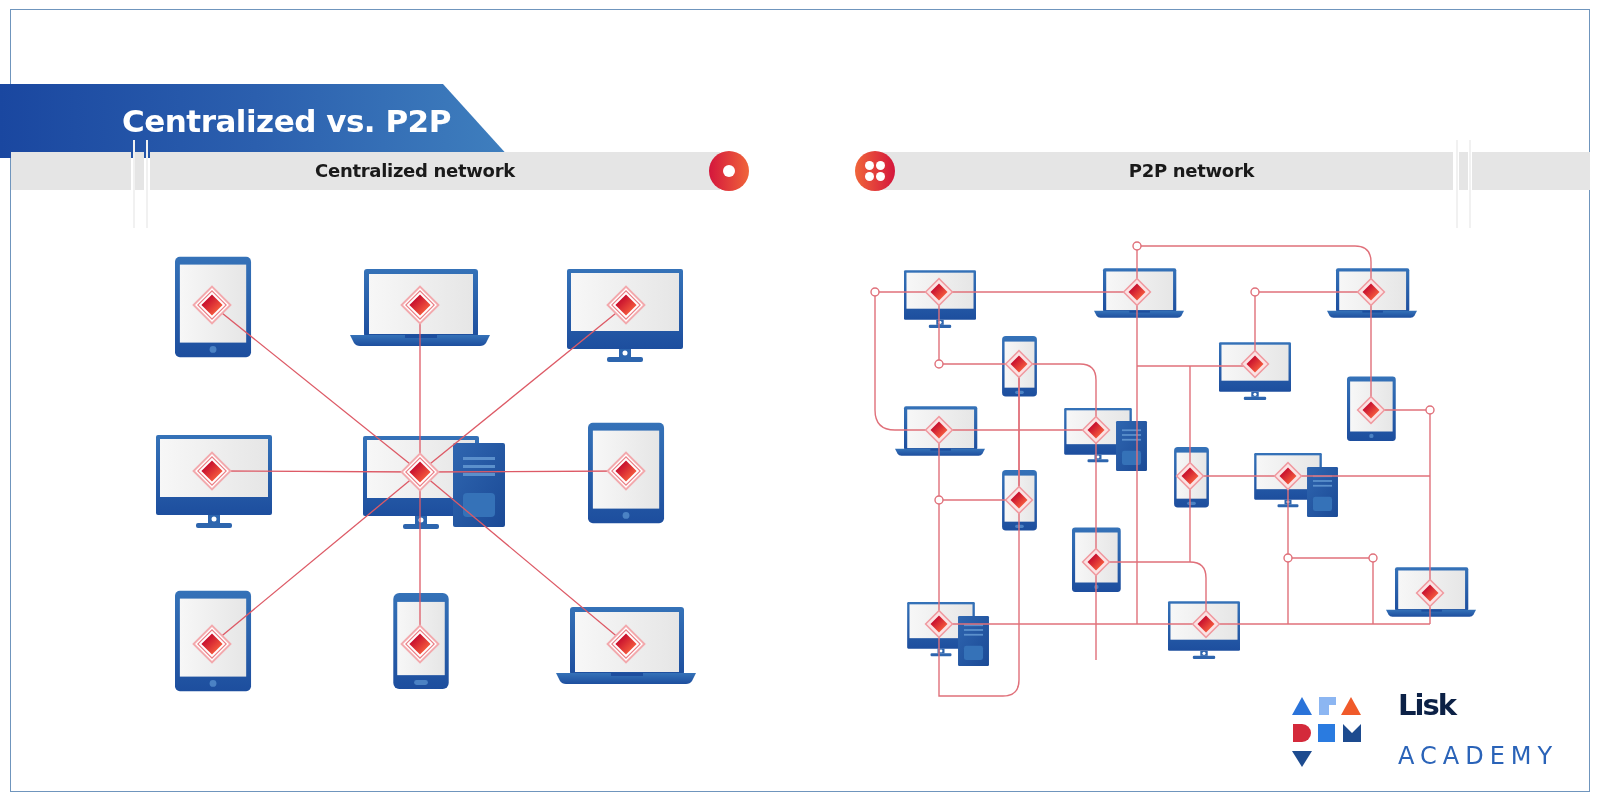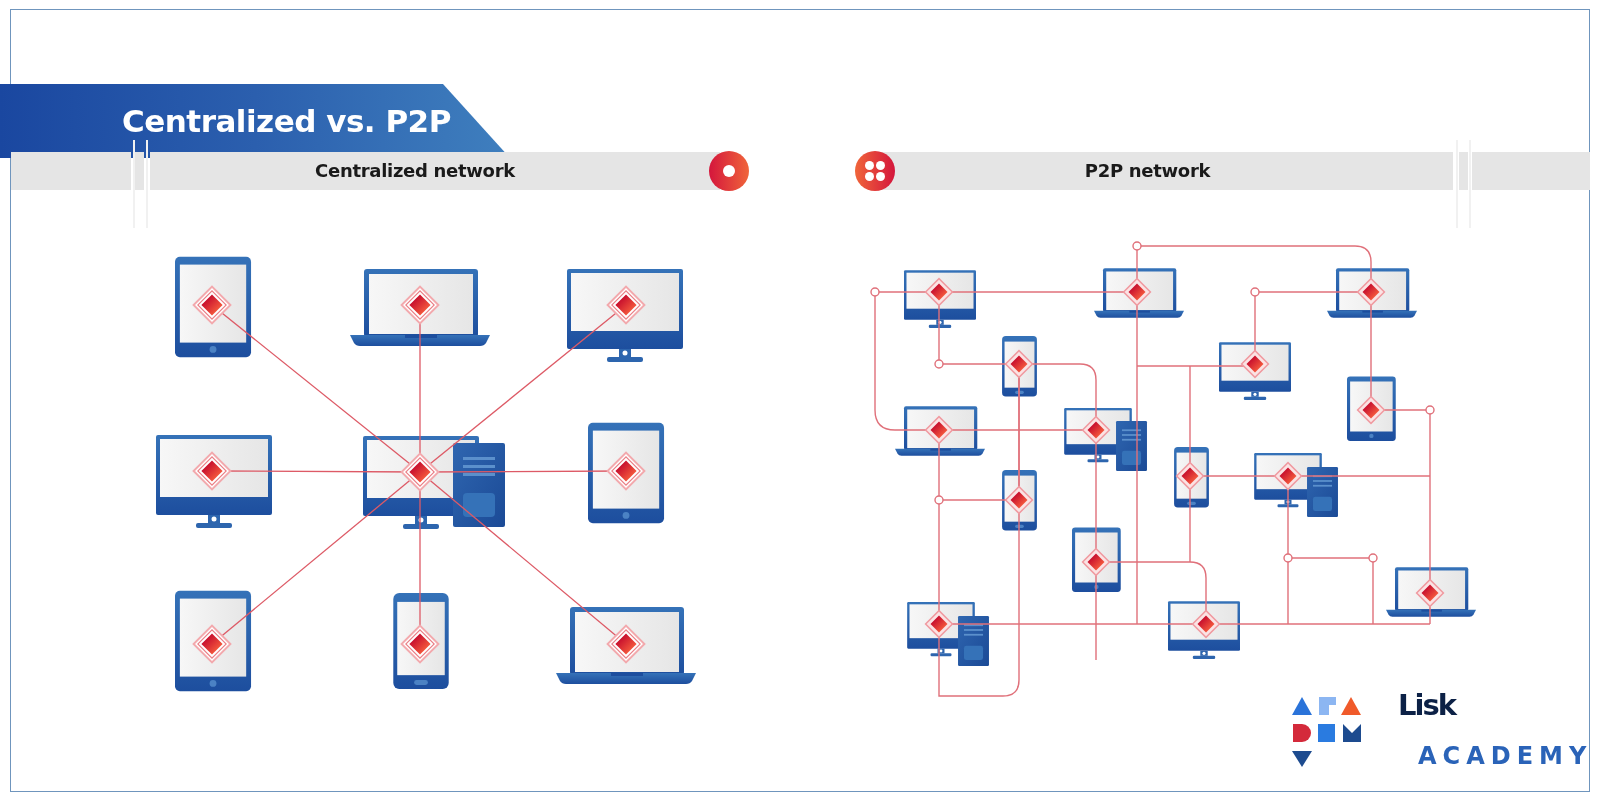--- a/index.html
+++ b/index.html
@@ -17,39 +17,39 @@
   .icon-central { left: 709px; background: linear-gradient(90deg, #d4163c 0%, #f0653a 100%); }
   .icon-central::after { content: ""; position: absolute; left: 14px; top: 14px; width: 12px; height: 12px; border-radius: 50%; background: #fff; }
   .icon-p2p { left: 855px; background: linear-gradient(90deg, #f0653a 0%, #d4163c 100%); }
   .dot { position: absolute; width: 9px; height: 9px; border-radius: 50%; background: #fff; }
   .sep { position: absolute; top: 140px; height: 88px; width: 2px; background: #f1f1f1; }
   svg.diagram { position: absolute; left: 0; top: 0; }
   .logo { position: absolute; left: 1296px; top: 692px; width: 290px; height: 80px; }
   .logo-lisk { position: absolute; left: 102px; top: -4px; font-family: "DejaVu Sans", sans-serif; font-weight: bold;
     font-size: 29px; color: #0c2146; letter-spacing: -2px; }
   .logo-academy { position: absolute; left: 102px; top: 50px; font-family: "DejaVu Sans", sans-serif;
-    font-size: 24px; color: #2a63b8; letter-spacing: 6px; font-weight: bold; margin-left: 20px; }
+    font-size: 24px; color: #2a63b8; letter-spacing: 6px; font-weight: normal; }
 </style>
 </head>
 <body>
 
 <div class="frame"></div>
 
 <div class="title-banner">
   <div class="title-text">Centralized vs. P2P</div>
 </div>
 
 <div class="band" style="left:11px;width:120px;"></div>
 <div class="band" style="left:135px;width:9px;"></div>
 <div class="band" style="left:150px;width:570px;"></div>
 <div class="band-label" style="left:150px;width:530px;">Centralized network</div>
 <div class="band-icon icon-central"></div>
 
 <div class="band" style="left:870px;width:583px;"></div>
-<div class="band-label" style="left:856px;width:583px;">P2P network</div>
+<div class="band-label" style="left:900px;width:583px;">P2P network</div>
 <div class="band" style="left:1459px;width:9px;"></div>
 <div class="band" style="left:1472px;width:118px;"></div>
 <div class="band-icon icon-p2p">
   <span class="dot" style="left:10px;top:10px;"></span>
   <span class="dot" style="left:21px;top:10px;"></span>
   <span class="dot" style="left:10px;top:21px;"></span>
   <span class="dot" style="left:21px;top:21px;"></span>
 </div>
 
 <div class="sep" style="left:133px;"></div>

